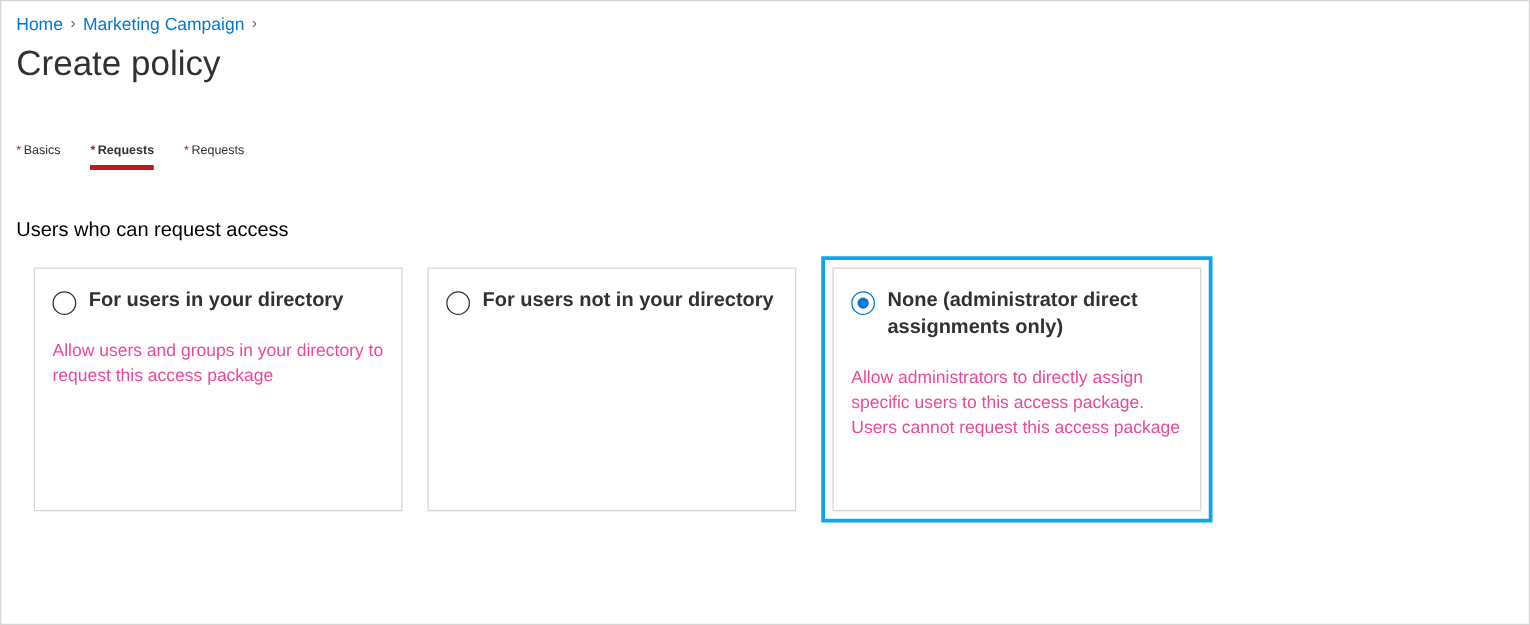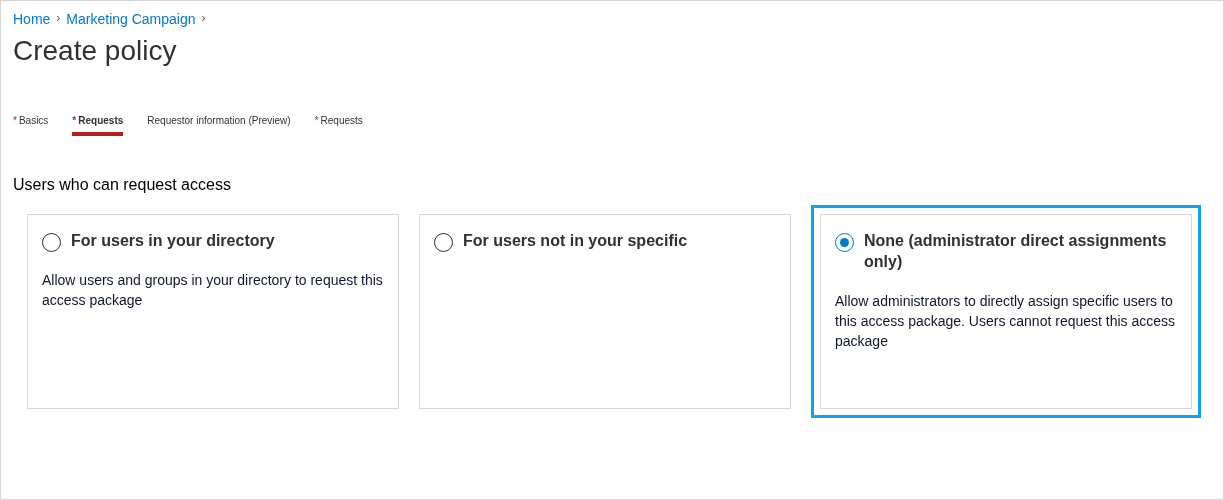--- a/index.html
+++ b/index.html
@@ -63,21 +63,21 @@
       font-weight: 400;
       color: #000000;
       margin-bottom: 20px;
     }
     .cards {
       display: flex;
       gap: 20px;
       padding-left: 14px;
     }
     .card {
-      width: 372px;
+      width: 295px;
       height: 195px;
       border: 1px solid #d6d6d6;
       padding: 16px 14px;
       background: #ffffff;
     }
     .card-selected-wrap {
       border: 3px solid #0ea5e9;
       padding: 6px;
       margin-top: -9px;
       margin-right: -6px;
@@ -111,21 +111,21 @@
       background: #0078d4;
     }
     .card-title {
       font-size: 16px;
       font-weight: 700;
       color: #323130;
       line-height: 1.3;
     }
     .card-desc {
       font-size: 14px;
-      color: #0f172a;
+      color: #ec4899;
       line-height: 1.45;
     }
   </style>
 </head>
 <body>
 
 <div class="breadcrumb">
   <span class="breadcrumb-link">Home</span>
   <span class="breadcrumb-sep">›</span>
   <span class="breadcrumb-link">Marketing Campaign</span>
@@ -135,43 +135,40 @@
 <h1 class="page-title">Create policy</h1>
 
 <div class="tabs">
   <div class="tab">
     <span class="req">*</span><span>Basics</span>
   </div>
   <div class="tab active">
     <span class="req">*</span><span>Requests</span>
   </div>
   <div class="tab">
-    <span>Requestor information (Preview)</span>
-  </div>
-  <div class="tab">
     <span class="req">*</span><span>Requests</span>
   </div>
 </div>
 
 <div class="section-heading">Users who can request access</div>
 
 <div class="cards">
 
   <div class="card">
     <div class="card-head">
       <div class="radio"></div>
       <div class="card-title">For users in your directory</div>
     </div>
     <div class="card-desc">Allow users and groups in your directory to request this access package</div>
   </div>
 
   <div class="card">
     <div class="card-head">
       <div class="radio"></div>
-      <div class="card-title">For users not in your specific</div>
+      <div class="card-title">For users not in your directory</div>
     </div>
   </div>
 
   <div class="card-selected-wrap">
     <div class="card">
       <div class="card-head">
         <div class="radio selected"></div>
         <div class="card-title">None (administrator direct assignments only)</div>
       </div>
       <div class="card-desc">Allow administrators to directly assign specific users to this access package. Users cannot request this access package</div>

